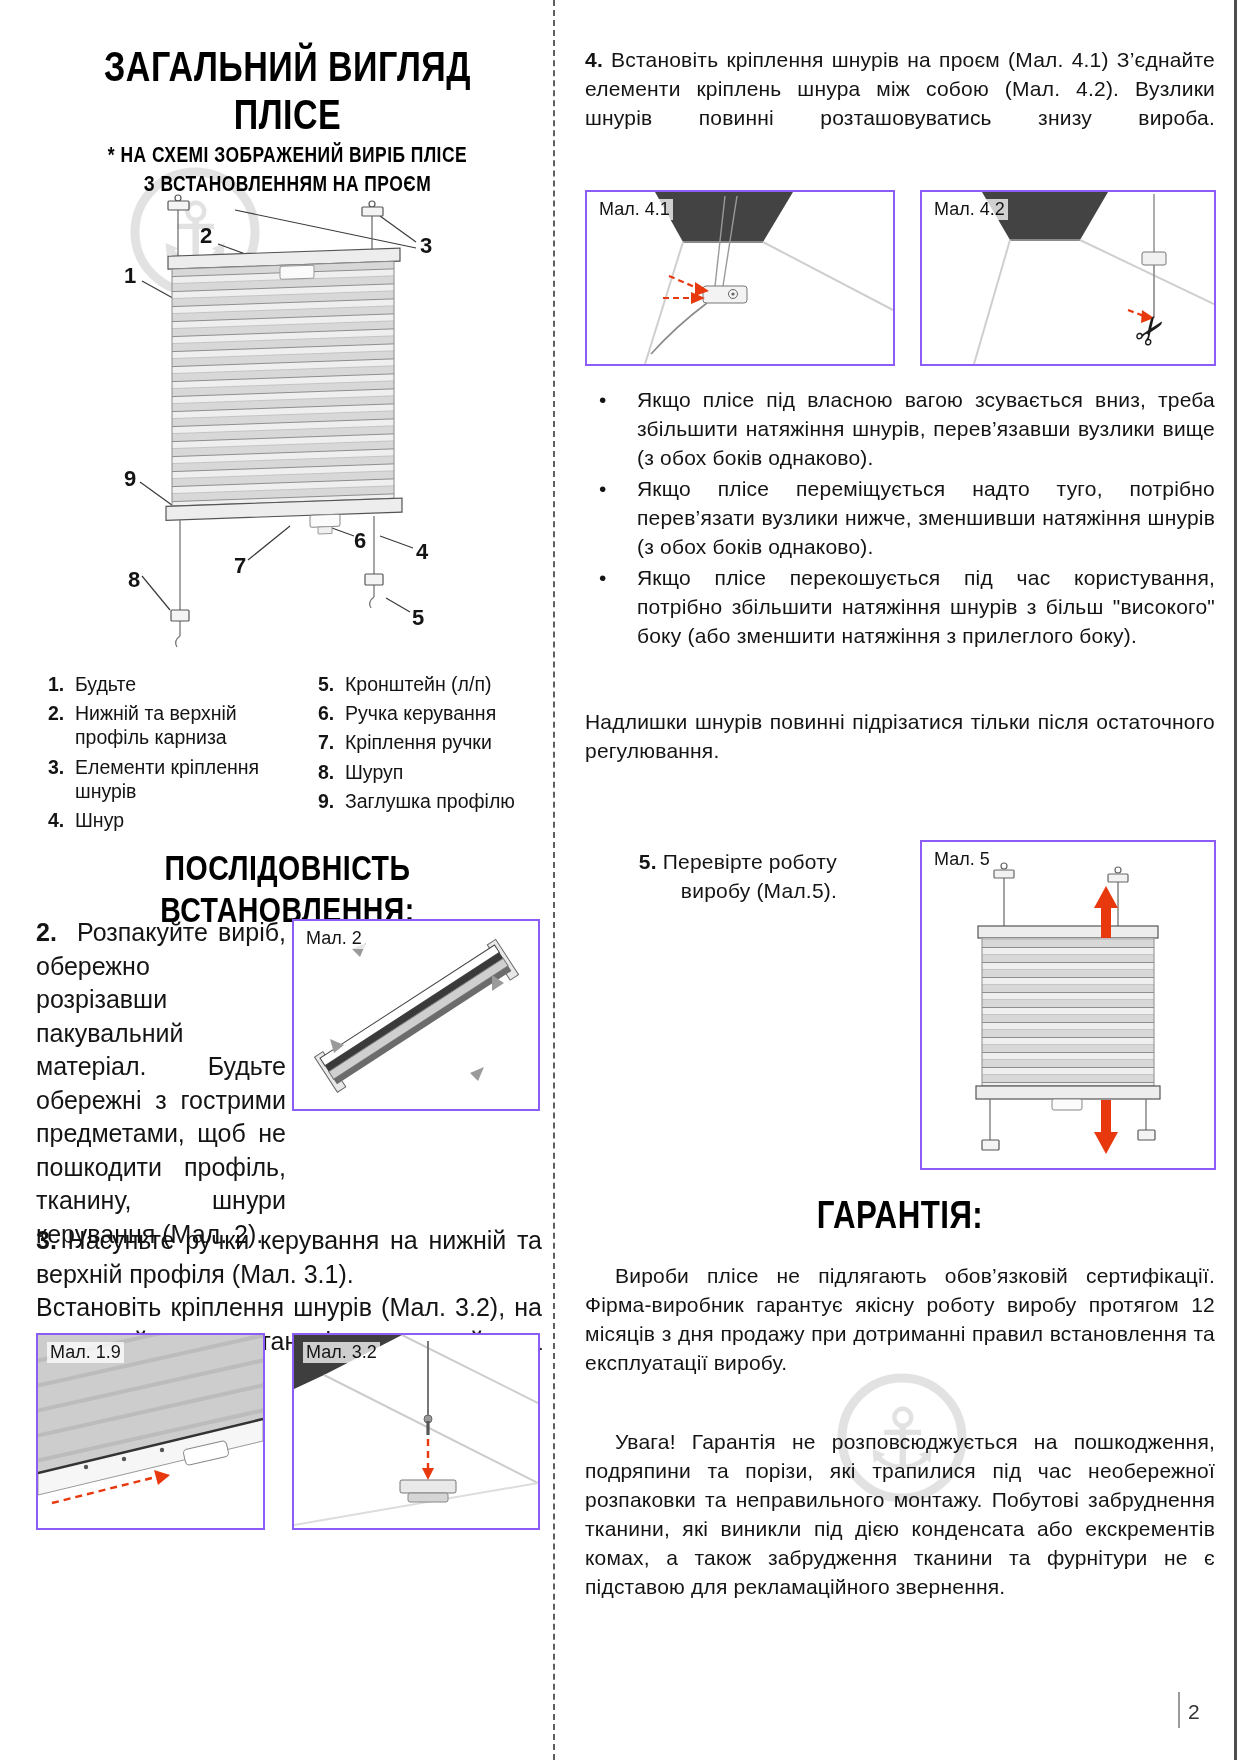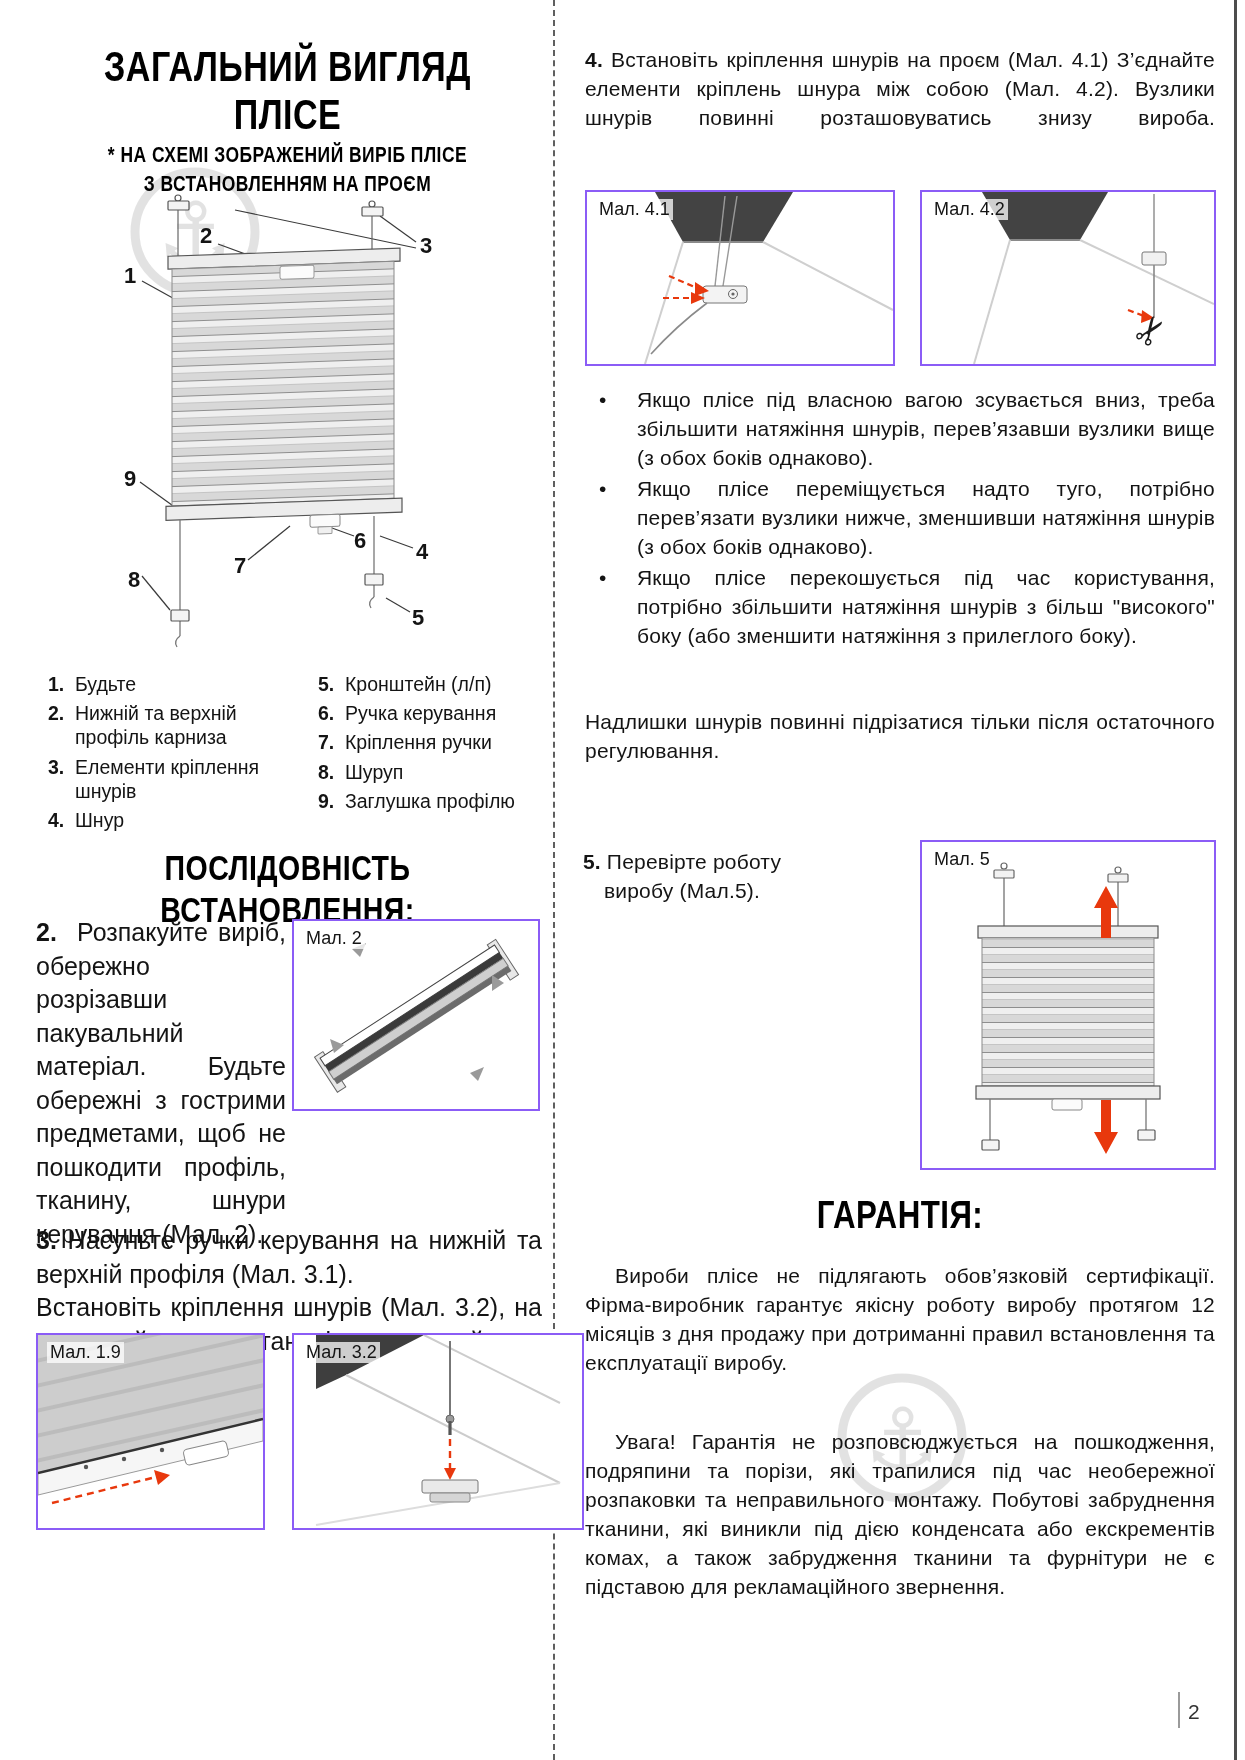--- a/index.html
+++ b/index.html
@@ -226,21 +226,21 @@
         <circle cx="86" cy="124" r="2.2"></circle>
         <circle cx="124" cy="115" r="2.2"></circle>
     </g>
     <g transform="rotate(-13 168 118)">
       <rect x="146" y="110" width="44" height="16" rx="4" fill="#ffffff" stroke="#888"></rect>
     </g>
     <line x1="14" y1="168" x2="118" y2="142" stroke="#e8380d" stroke-width="2.4" stroke-dasharray="7 5"></line>
     <polygon points="116,135 132,140 120,150" fill="#e8380d"></polygon>
   </svg>
 </div>
-<div class="abs fig" style="left:292px;top:1333px;width:292px;height:197px">
+<div class="abs fig" style="left:292px;top:1333px;width:248px;height:197px">
   <span class="fig-label">Мал. 3.2</span>
   <svg viewBox="0 0 244 193">
     <polygon points="0,0 108,0 30,40 0,54" fill="#3e3e3e"></polygon>
     <line x1="108" y1="0" x2="244" y2="68" stroke="#cccccc" stroke-width="2"></line>
     <line x1="30" y1="40" x2="244" y2="148" stroke="#cccccc" stroke-width="2"></line>
     <line x1="0" y1="190" x2="244" y2="148" stroke="#dddddd" stroke-width="2"></line>
     <line x1="134" y1="6" x2="134" y2="82" stroke="#777" stroke-width="2"></line>
     <circle cx="134" cy="84" r="4" fill="#9a9a9a" stroke="#666"></circle>
     <line x1="134" y1="86" x2="134" y2="100" stroke="#555" stroke-width="3.2"></line>
     <line x1="134" y1="104" x2="134" y2="134" stroke="#e8380d" stroke-width="2.4" stroke-dasharray="7 5"></line>
@@ -304,21 +304,21 @@
   <div class="bullet">
     <span class="bmark">•</span>
     <span class="btext">Якщо плісе перекошується під час користування, потрібно збільшити натяжіння шнурів з більш "високого" боку (або зменшити натяжіння з прилеглого боку).</span>
   </div>
 </div>
 
 <div class="abs body-r" style="left:585px;top:708px;width:630px">
   <p>Надлишки шнурів повинні підрізатися тільки після остаточного регулювання.</p>
 </div>
 
-<p class="abs body-r" style="left:556px;top:848px;width:252px;text-align:center">
+<p class="abs body-r" style="left:585px;top:848px;width:252px;text-align:right">
   <span class="b">5.</span> <span>Перевірте роботу виробу (Мал.5).</span>
 </p>
 
 <div class="abs fig" style="left:920px;top:840px;width:296px;height:330px">
   <span class="fig-label">Мал. 5</span>
   <svg viewBox="0 0 292 326">
     <defs>
       <pattern id="pleat5" width="12" height="15" patternUnits="userSpaceOnUse">
         <rect width="12" height="15" fill="#d8d8d8"></rect>
         <rect width="12" height="7" fill="#efefef"></rect>

